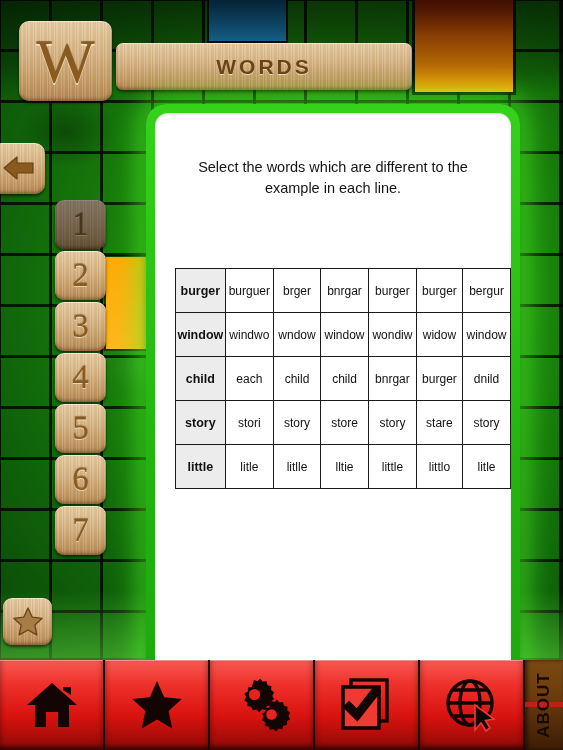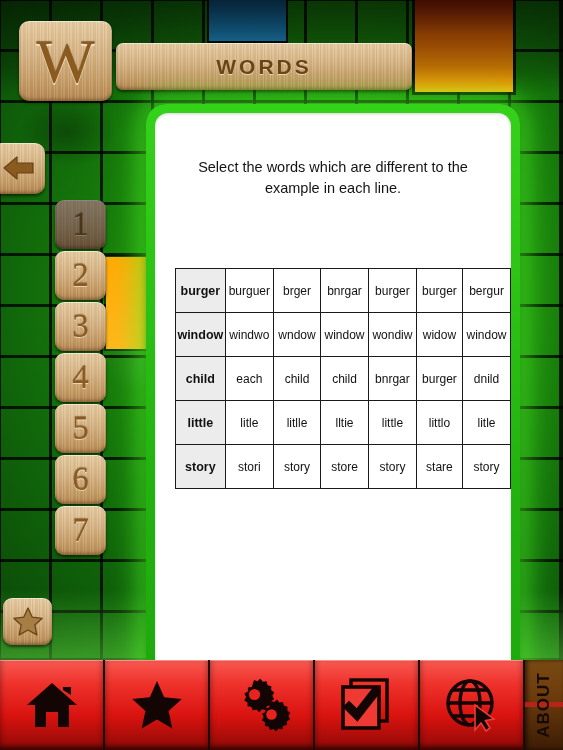--- a/index.html
+++ b/index.html
@@ -271,36 +271,36 @@
           <tr>
             <td class="example">child</td>
             <td>each</td>
             <td>child</td>
             <td>child</td>
             <td>bnrgar</td>
             <td>burger</td>
             <td>dnild</td>
           </tr>
           <tr>
+            <td class="example">story</td>
+            <td>stori</td>
+            <td>story</td>
+            <td>store</td>
+            <td>story</td>
+            <td>stare</td>
+            <td>story</td>
+          </tr>
+          <tr>
             <td class="example">little</td>
             <td>litle</td>
             <td>litlle</td>
             <td>lltie</td>
             <td>little</td>
             <td>littlo</td>
             <td>litle</td>
-          </tr>
-          <tr>
-            <td class="example">story</td>
-            <td>stori</td>
-            <td>story</td>
-            <td>store</td>
-            <td>story</td>
-            <td>stare</td>
-            <td>story</td>
           </tr>
         </tbody>
     </table>
   </div>
 </div>
 
 <div id="toolbar">
 
   <div class="tb-btn">
     <svg width="54" height="50" viewBox="0 0 54 50">

